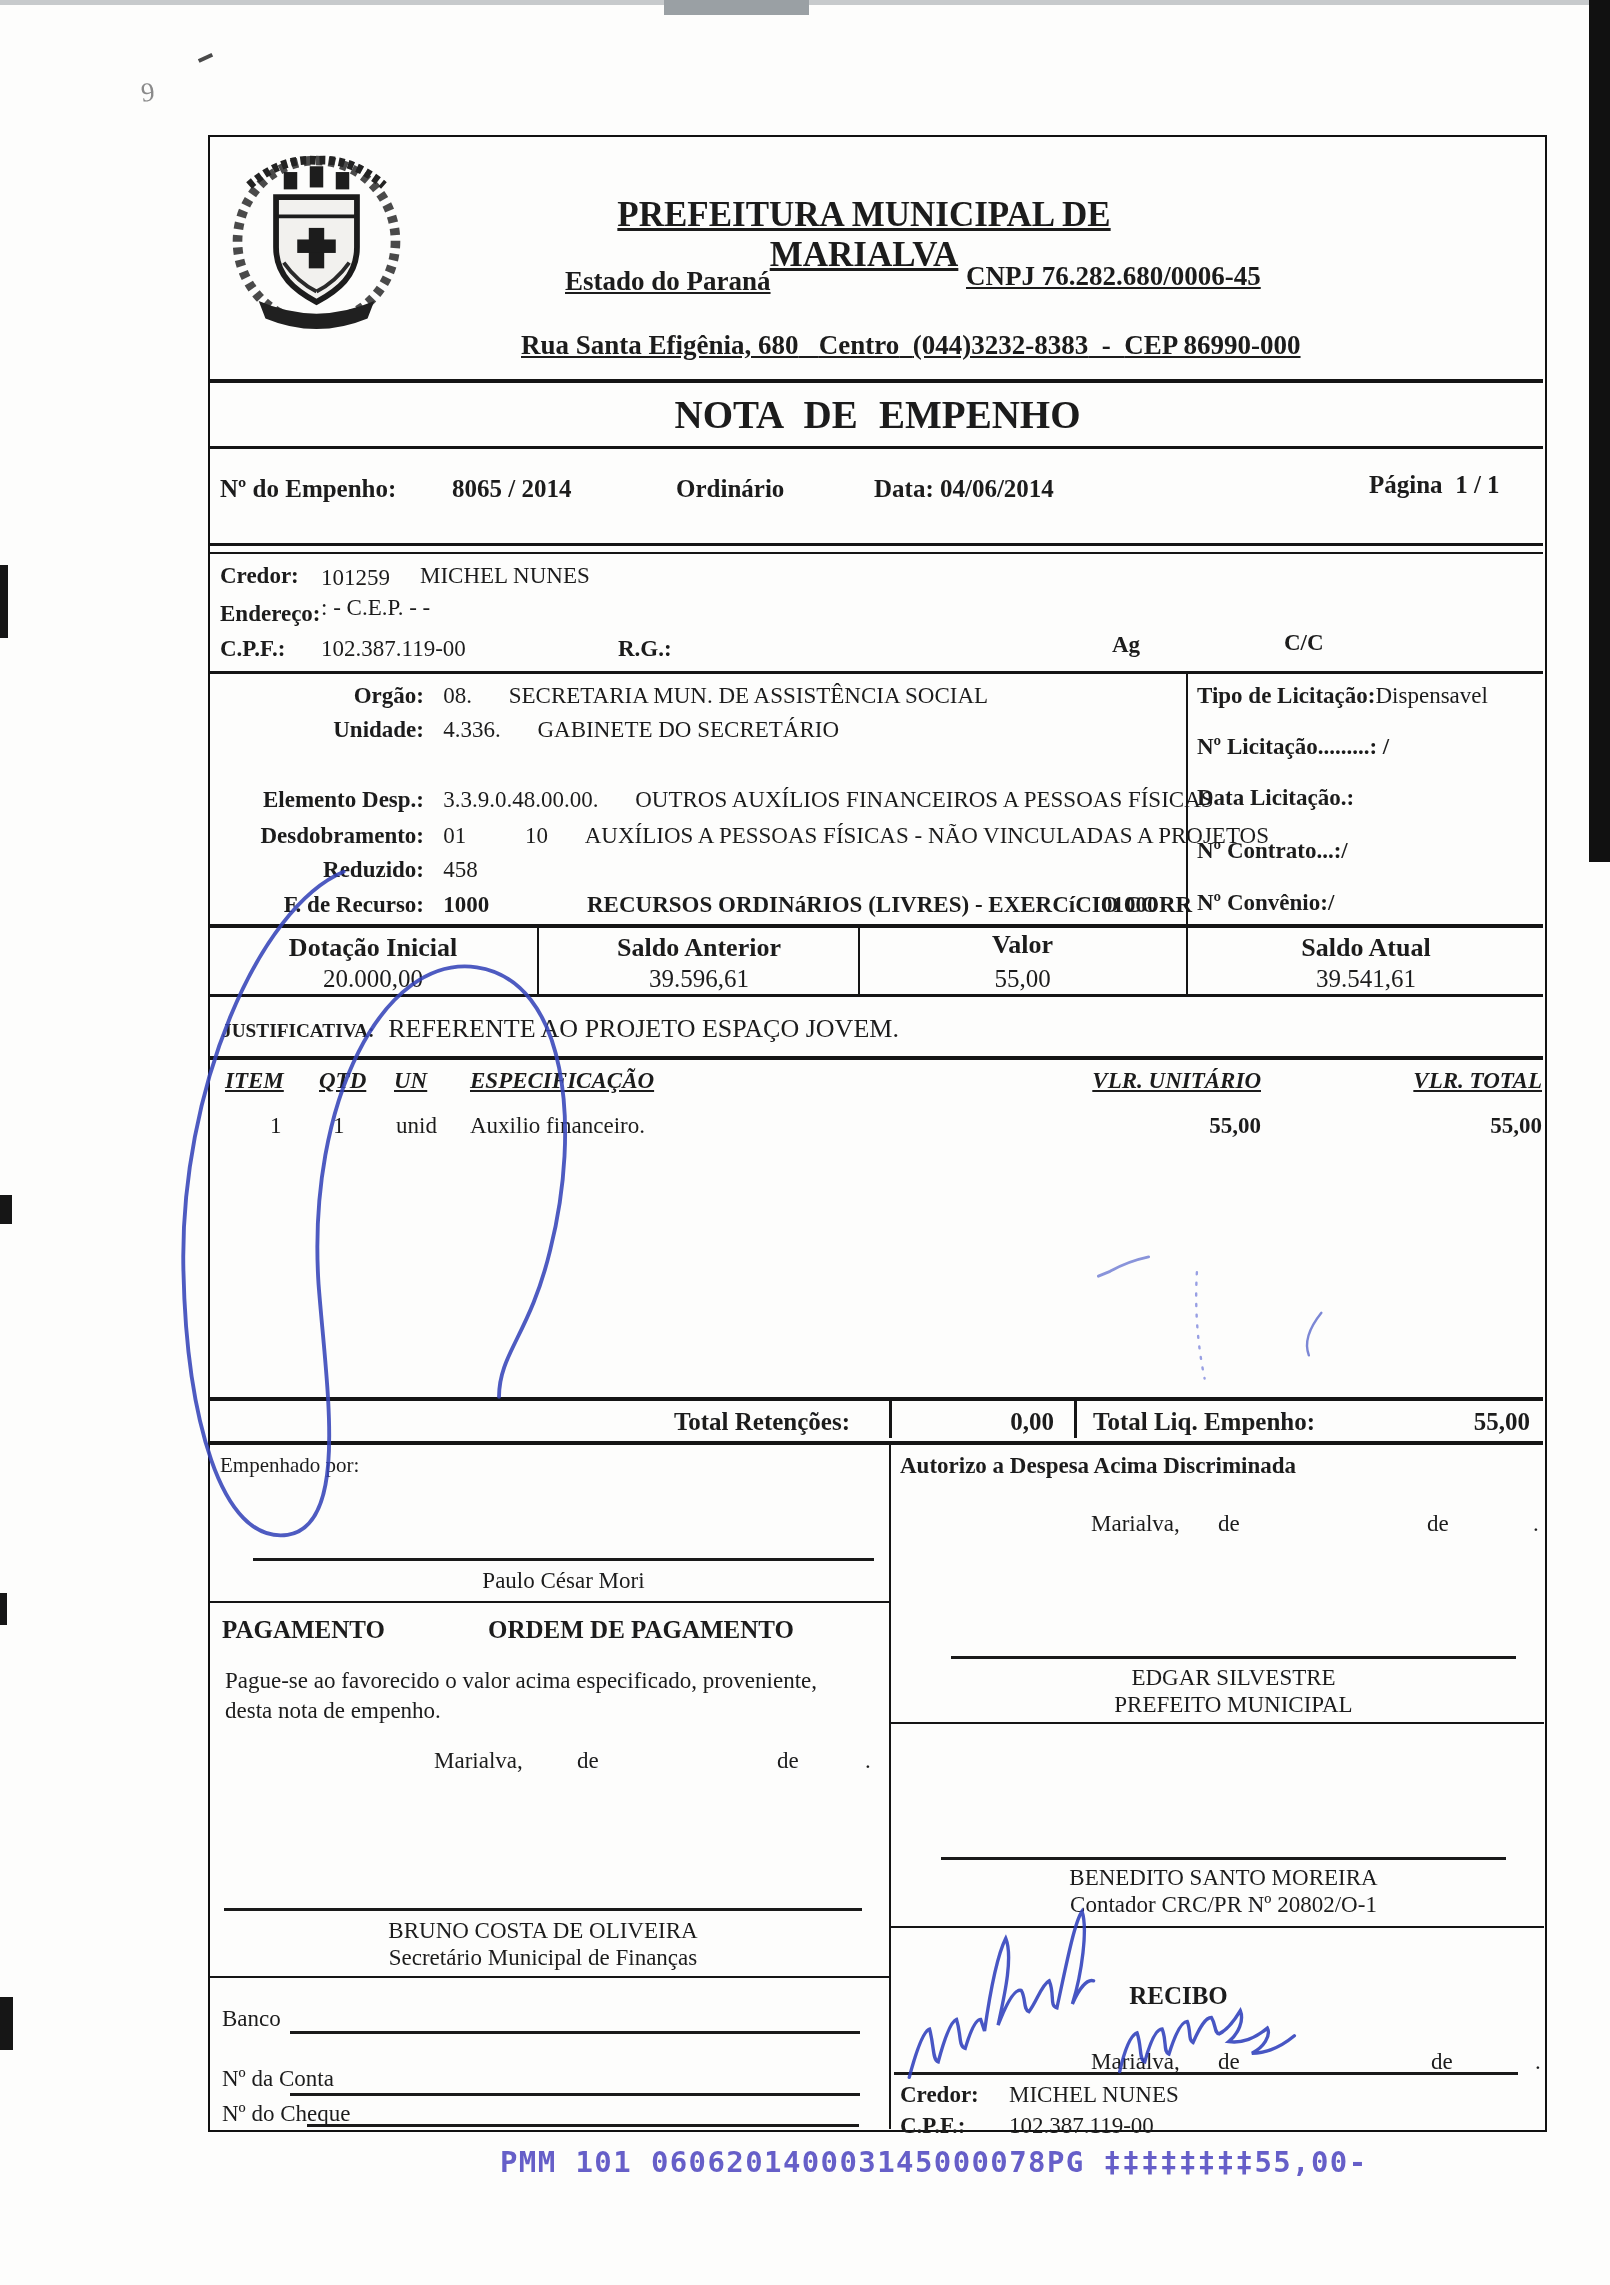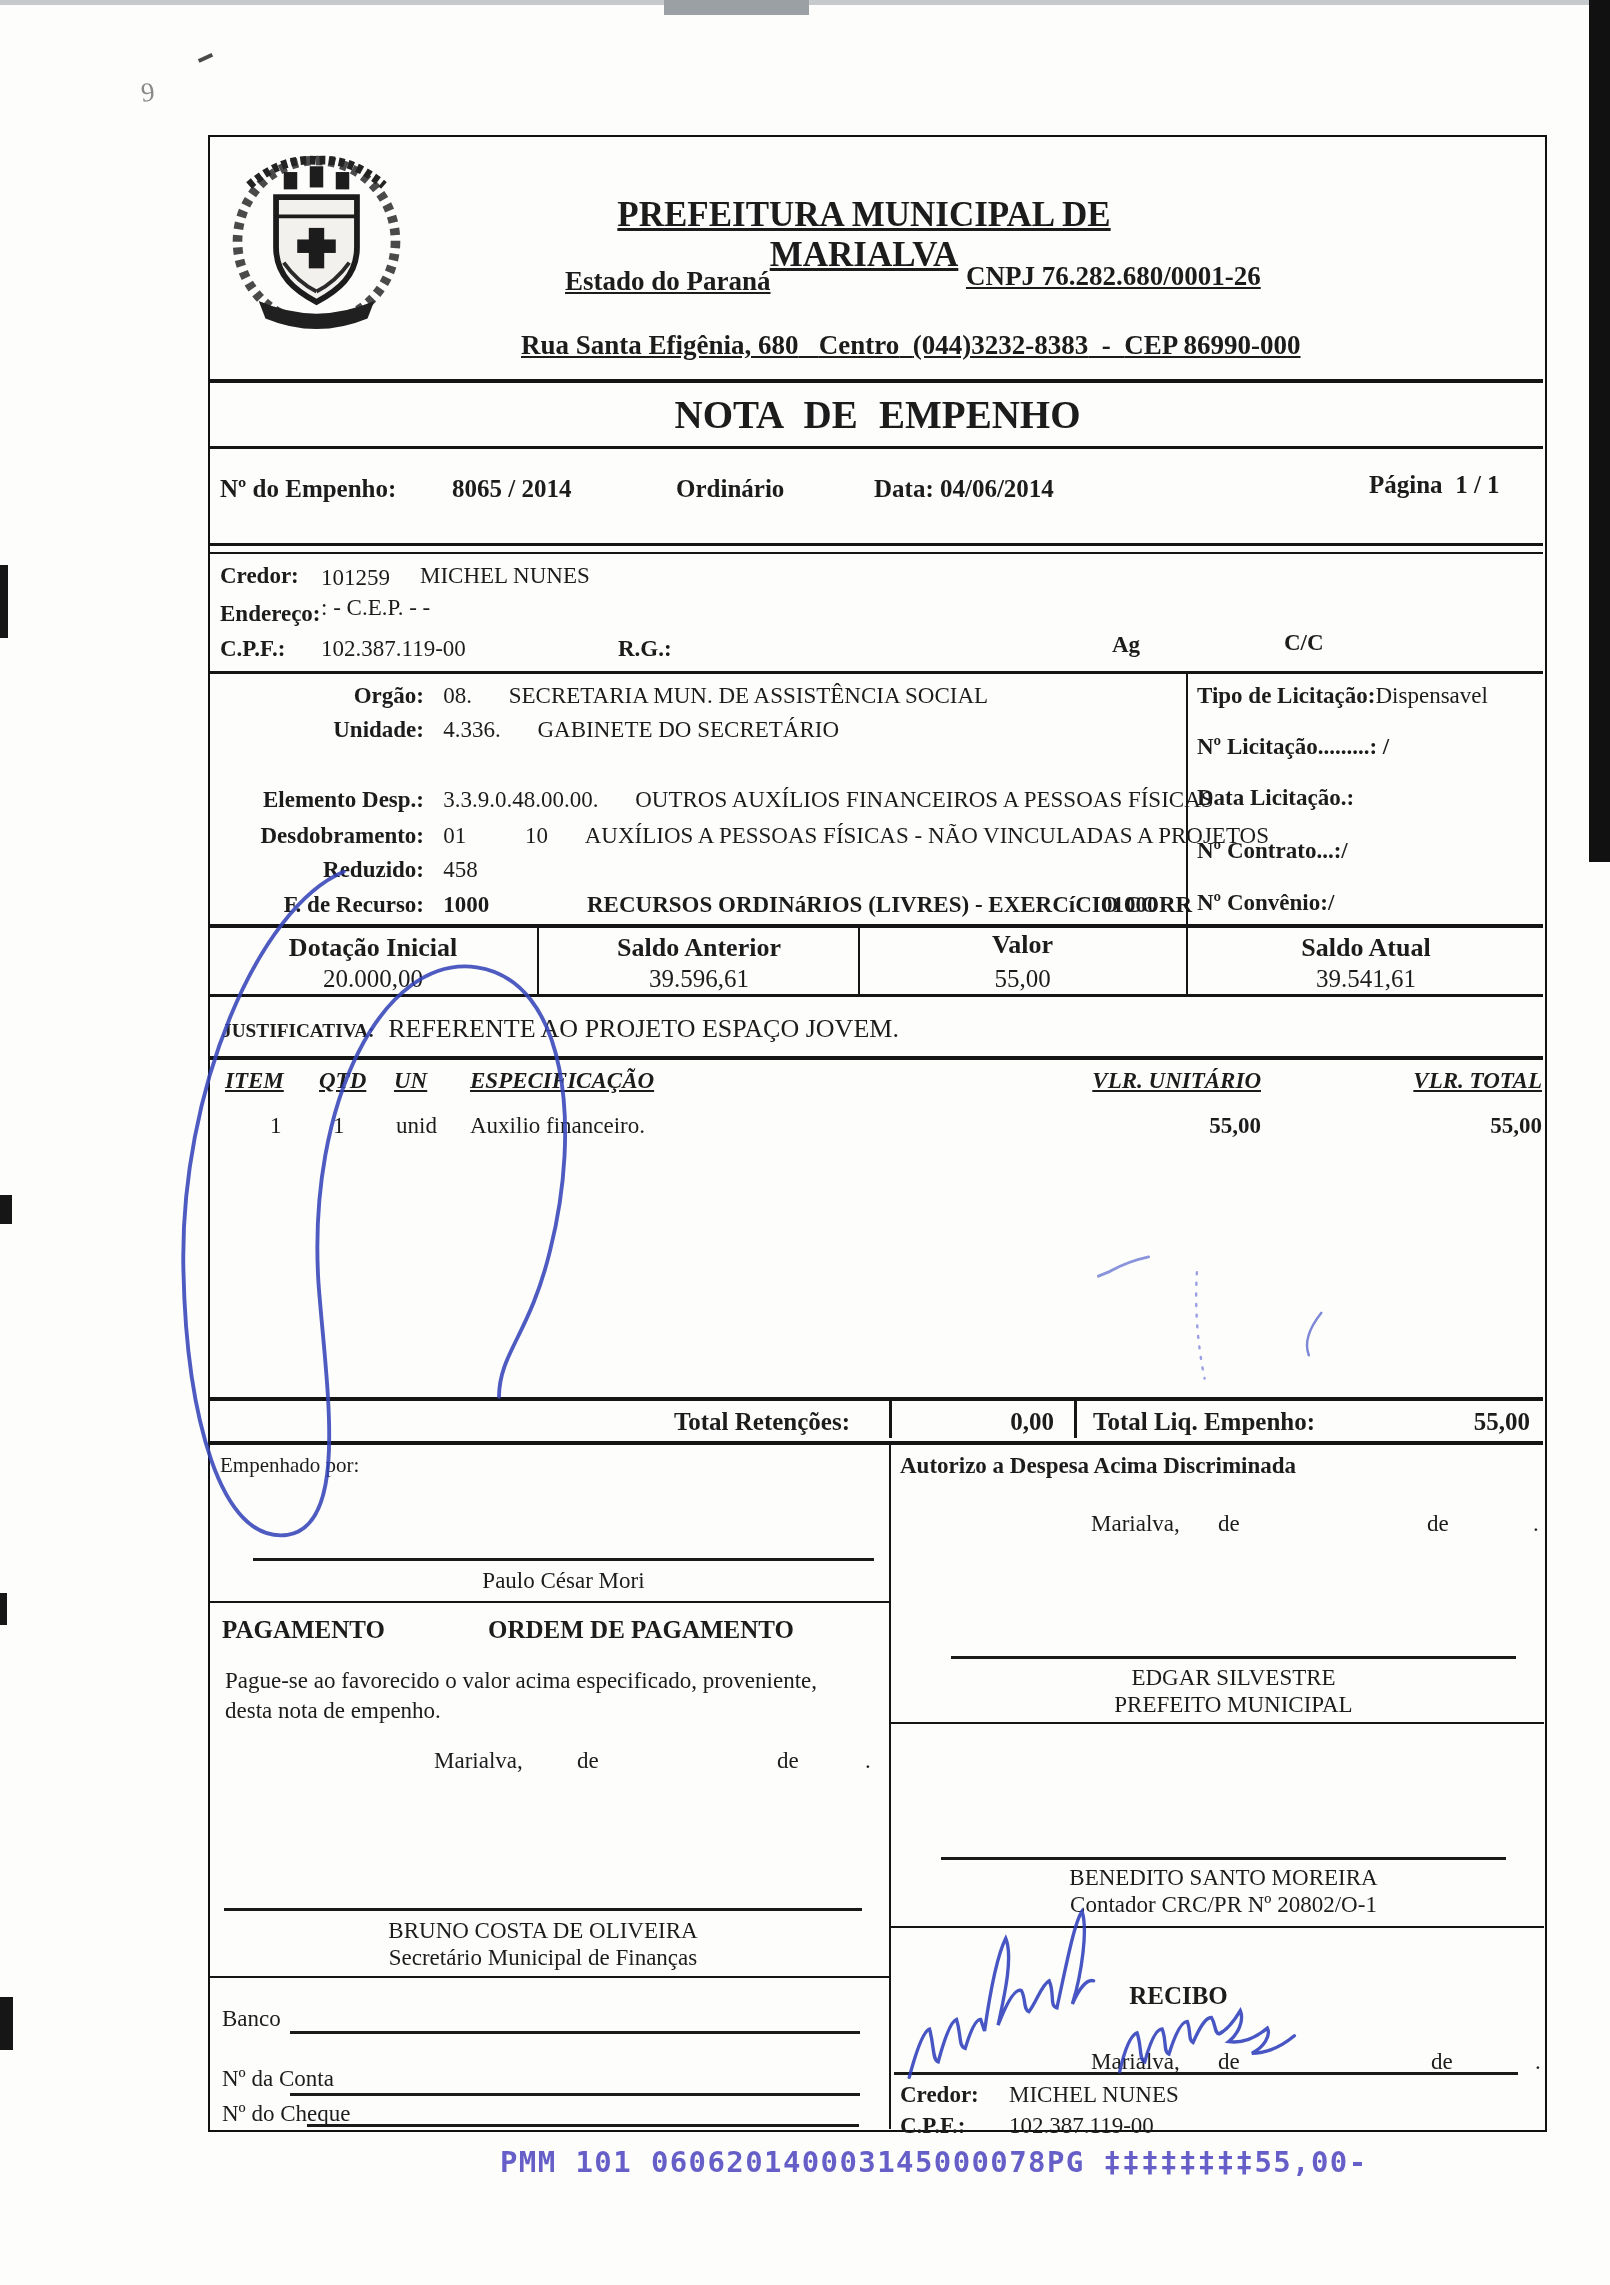--- a/index.html
+++ b/index.html
@@ -55,21 +55,21 @@
     <path d="M58 72 h84" stroke="#1c1c1c" stroke-width="4"></path>
     <rect x="92" y="84" width="16" height="42" fill="#1c1c1c"></rect>
     <rect x="80" y="96" width="40" height="14" fill="#1c1c1c"></rect>
     <path d="M66 120 c10 14 22 24 34 30" stroke="#2a2a2a" stroke-width="4" fill="none"></path>
     <path d="M134 120 c-10 14 -22 24 -34 30" stroke="#2a2a2a" stroke-width="4" fill="none"></path>
     <path d="M40 160 q60 26 120 0 l-7 18 q-53 22 -106 0 z" fill="#202020"></path>
   </svg>
 
   <div class="abs b u" style="left:526px;top:195px;width:676px;text-align:center;font-size:35px;text-decoration-thickness:2.9px;">PREFEITURA MUNICIPAL DE MARIALVA</div>
   <div class="abs b u t28" style="left:565px;top:266px;">Estado do Paraná</div>
-  <div class="abs b u t28" style="left:966px;top:261px;">CNPJ 76.282.680/0001-26</div>
+  <div class="abs b u t28" style="left:966px;top:261px;">CNPJ 76.282.680/0006-45</div>
   <div class="abs" style="left:521px;top:330px;white-space:nowrap;font-size:27px;font-weight:bold;text-decoration:underline;">
     <span>Rua Santa Efigênia, 680</span><span>&nbsp;&nbsp;&nbsp;</span><span>Centro</span><span>&nbsp;&nbsp;</span><span>(044)3232-8383</span><span>&nbsp;&nbsp;-&nbsp;&nbsp;</span><span>CEP 86990-000</span>
   </div>
 
   <div class="abs hline" style="left:210px;top:379px;width:1333px;height:3.9px;"></div>
   <div class="abs b" style="left:208px;top:392px;width:1339px;text-align:center;font-size:39px;word-spacing:11.6px;">NOTA  DE  EMPENHO</div>
   <div class="abs hline" style="left:210px;top:446px;width:1333px;height:2.9px;"></div>
 
   <div class="abs b t26" style="left:220px;top:475px;">Nº do Empenho:</div>
   <div class="abs b t26" style="left:452px;top:475px;">8065 / 2014</div>

